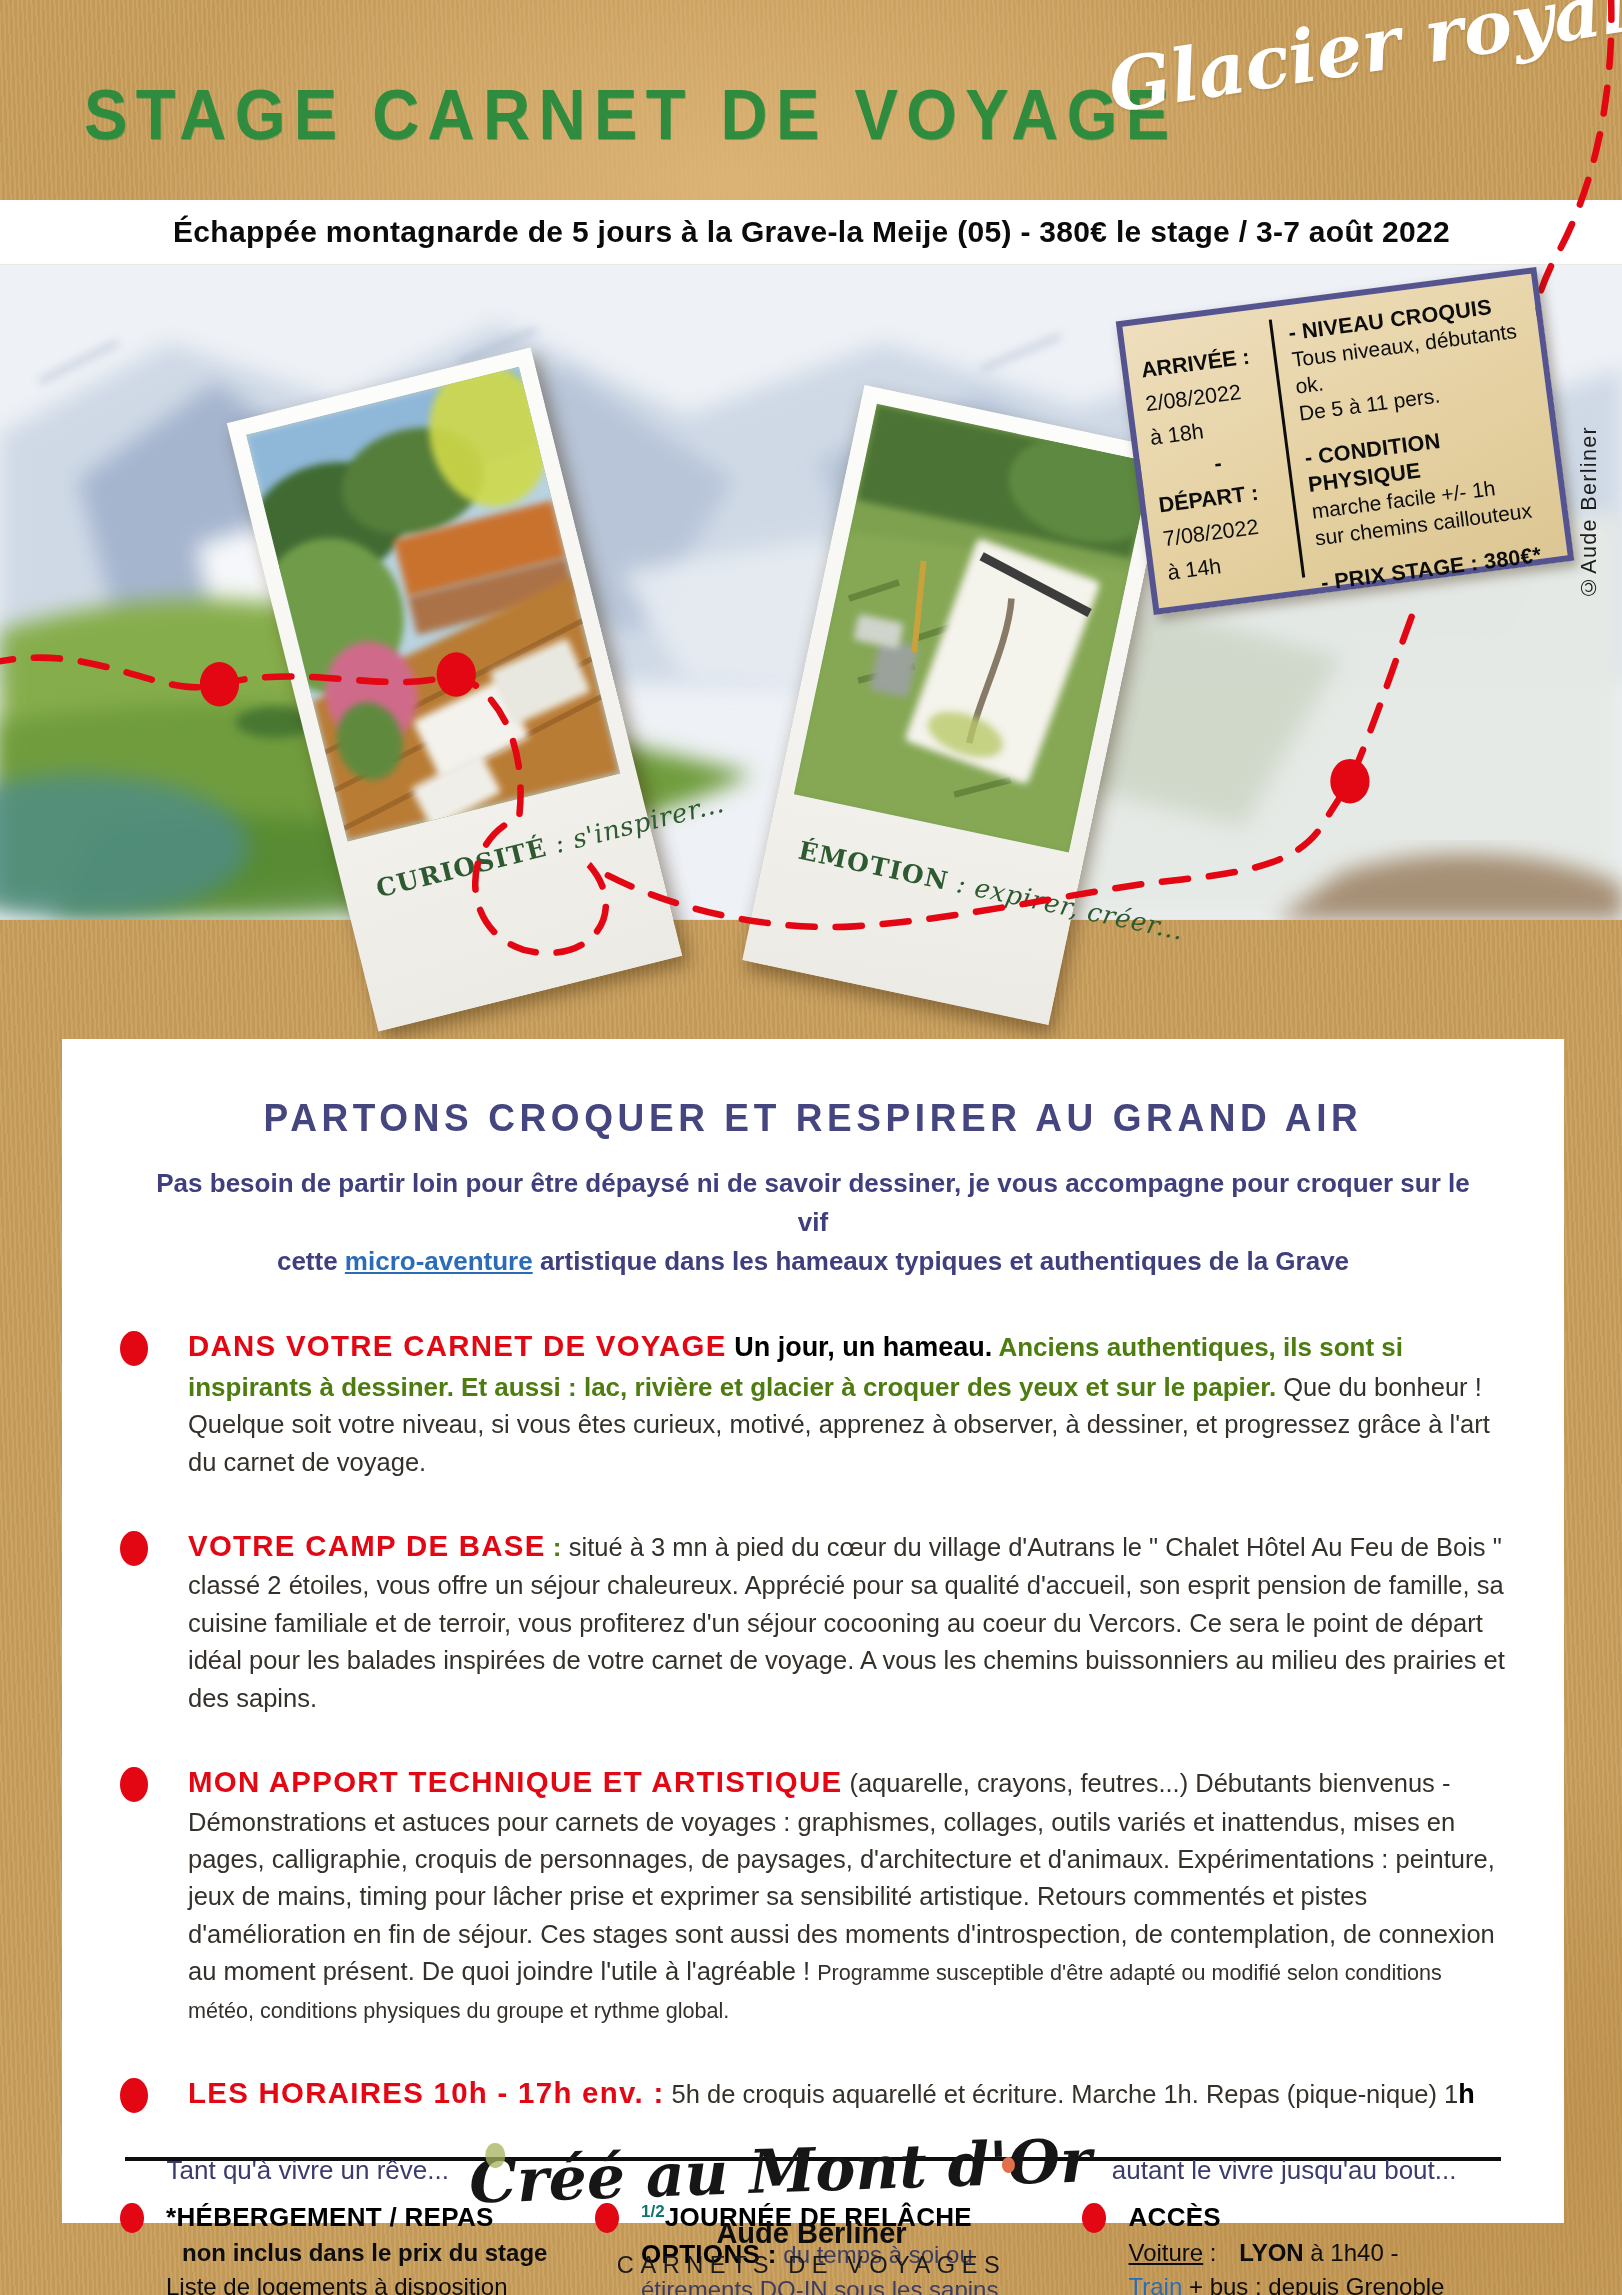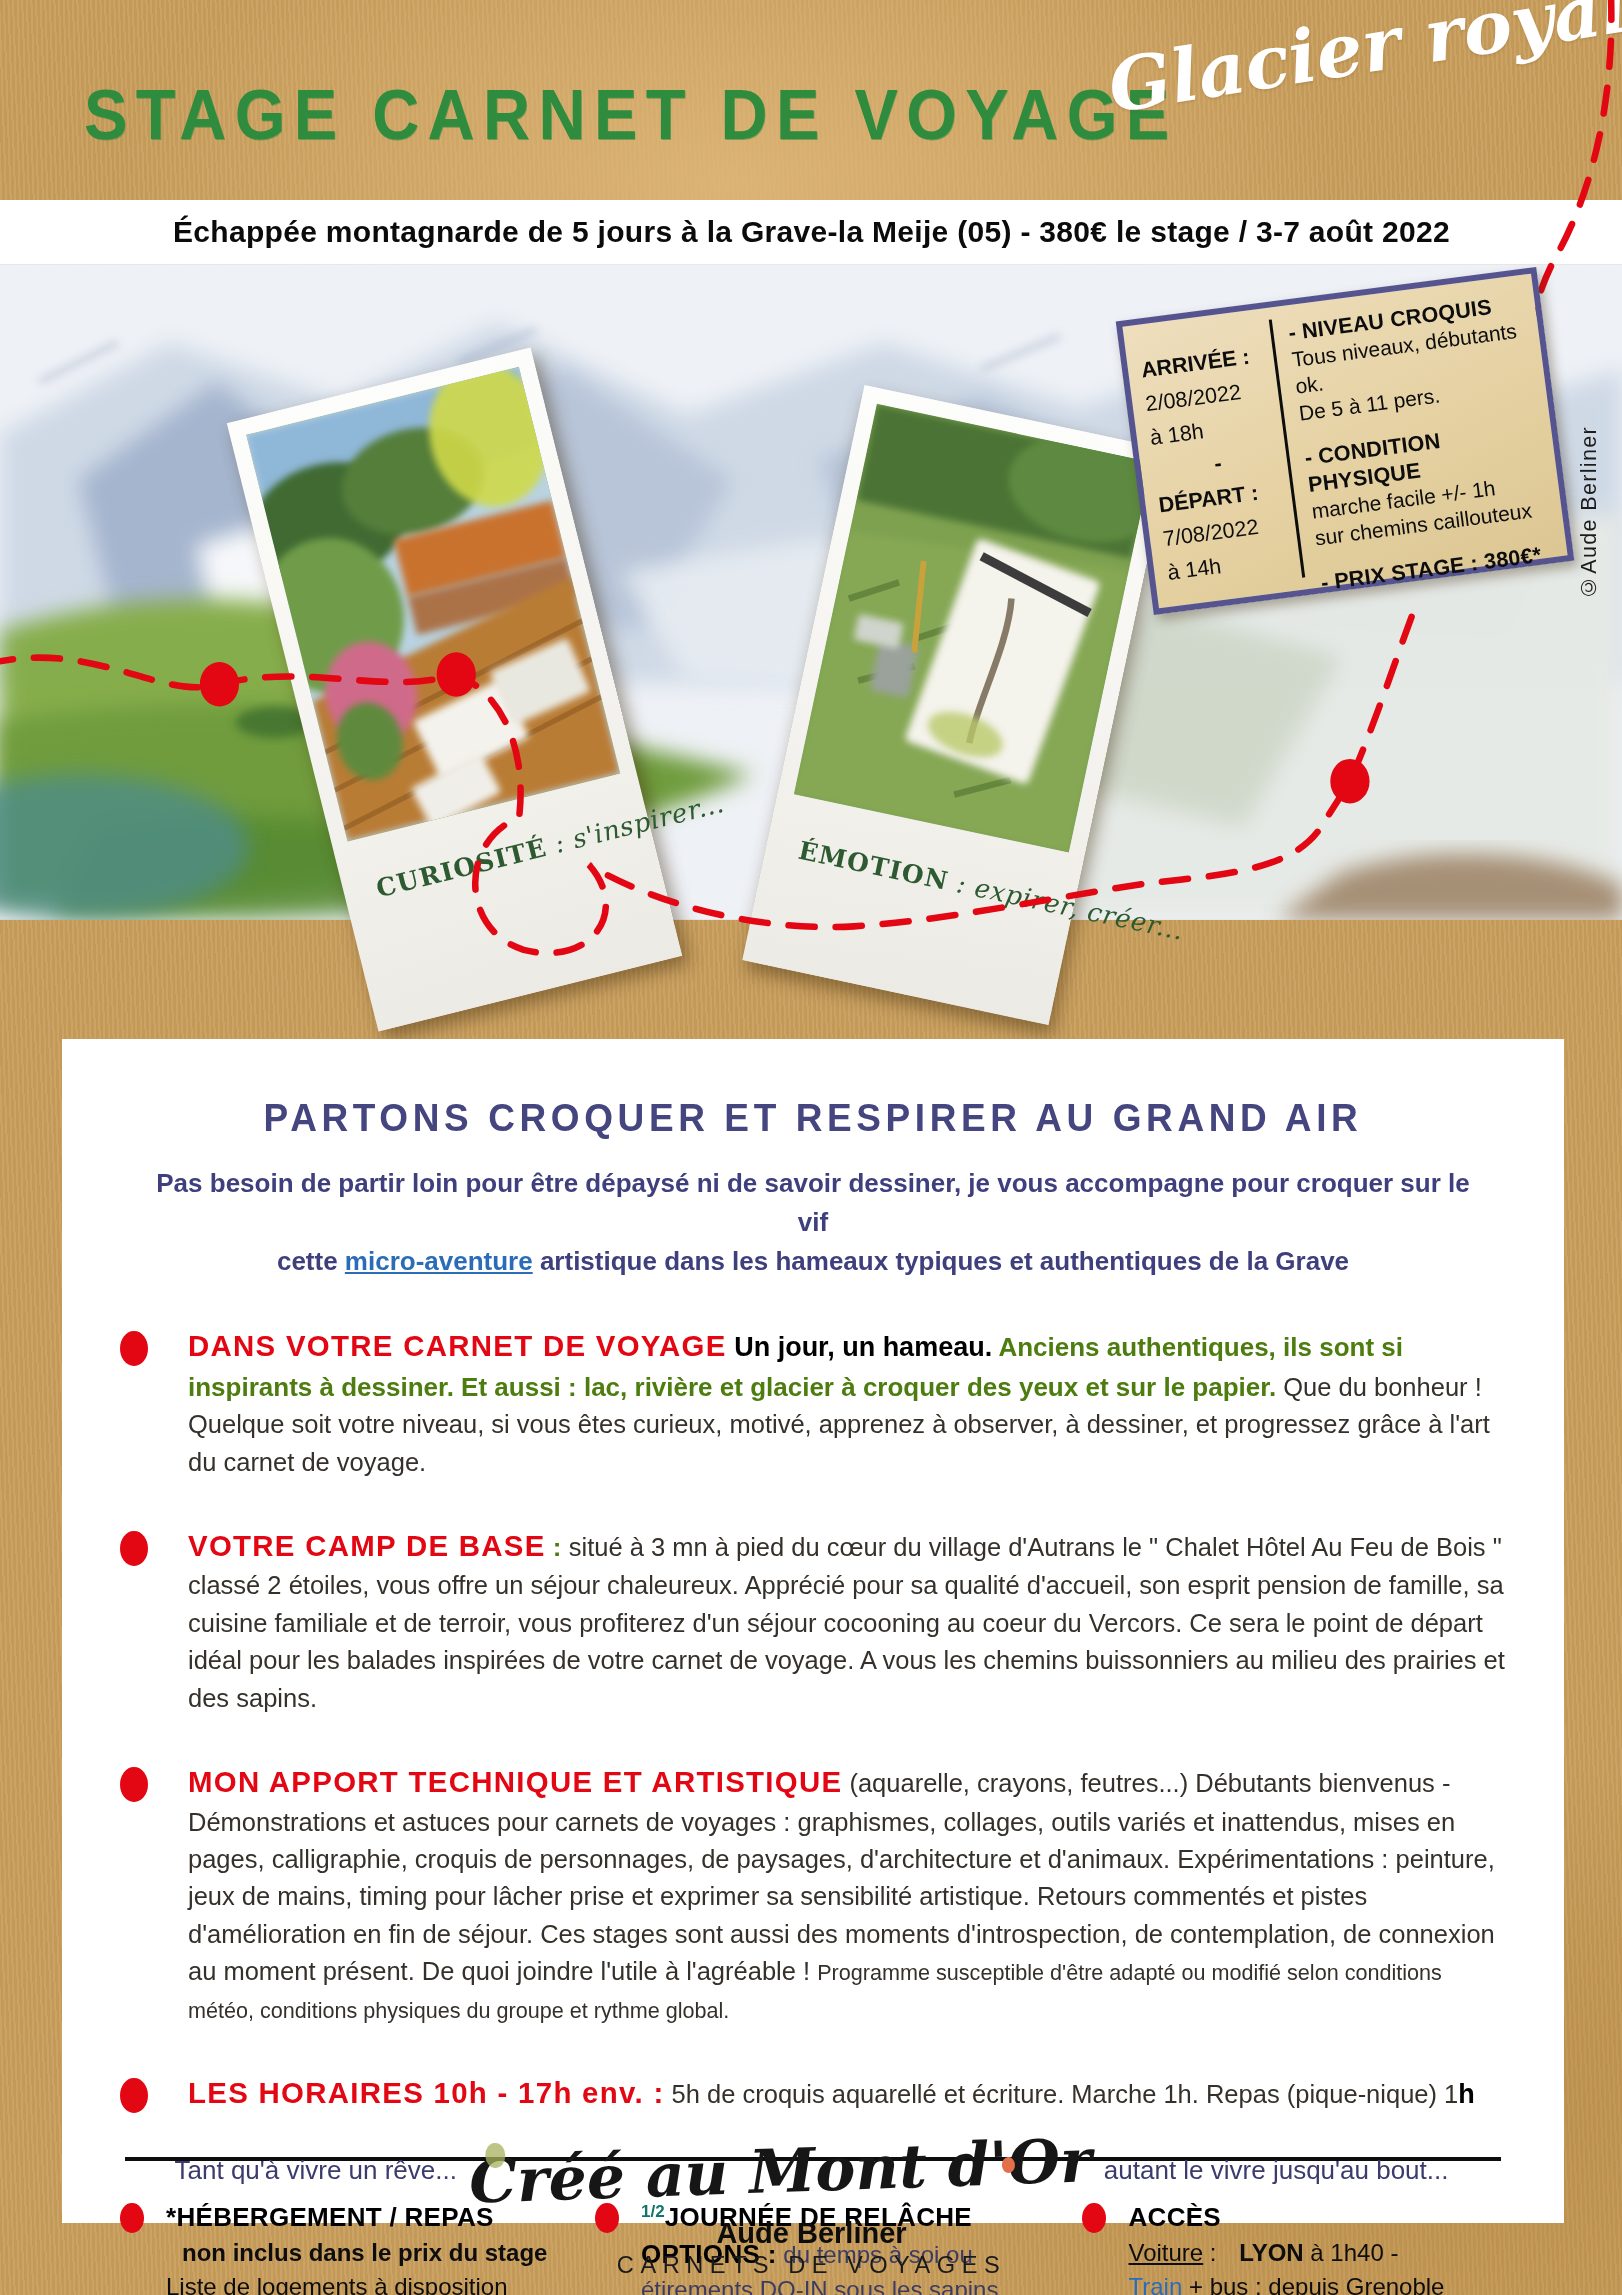--- a/index.html
+++ b/index.html
@@ -103,21 +103,21 @@
   .col1{ width:406px;}
   .col2{ width:419px; color:#3c3c63;}
   .col3{ width:393px;}
   .col .bold{ font-weight:bold;margin-left:16px;}
   .col sup{ font-size:17px; font-weight:bold; color:#0f766e;}
   .u{ text-decoration:underline;}
   .link{ color:#2b6cb8; text-decoration:underline; cursor:pointer;}
   
   .footer-row{
     left:0; top:2115px; width:1623px; height:111px;
-    display:flex; align-items:center; justify-content:center; gap:12px;
+    display:flex; align-items:center; justify-content:center; gap:20px;
   }
   .tagline{ color:#3b3b6d; font-size:26px; }
   .logo-script{
     position:relative; color:#161616; font-family:"DejaVu Serif", serif; font-style:italic; font-weight:bold;
     font-size:60px; transform:rotate(-2deg); white-space:nowrap;
   }
   .logo-script .blob-g{ position:absolute; left:17px; top:-2.6px; width:19.6px; height:25px; border-radius:50%; background:#a6b05e; opacity:.75;}
   .logo-script .blob-o{ position:absolute; right:77px; top:29px; width:13px; height:15.7px; border-radius:50%; background:#e2704a;}
   .footer-name{ left:0; top:2217px; width:1623px; text-align:center; color:#0d0d0d; font-size:29px; font-weight:bold;}
   .footer-sub{ left:0; top:2252px; width:1623px; text-align:center; color:#1a1a1a; font-size:23.6px; letter-spacing:6.5px;}

